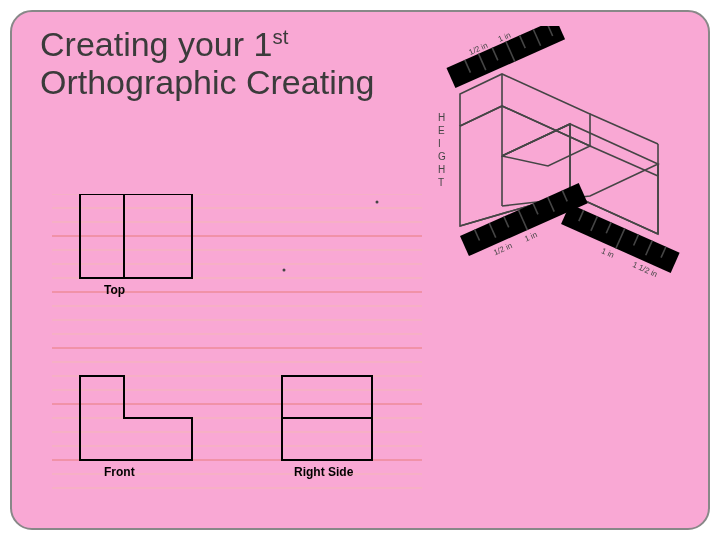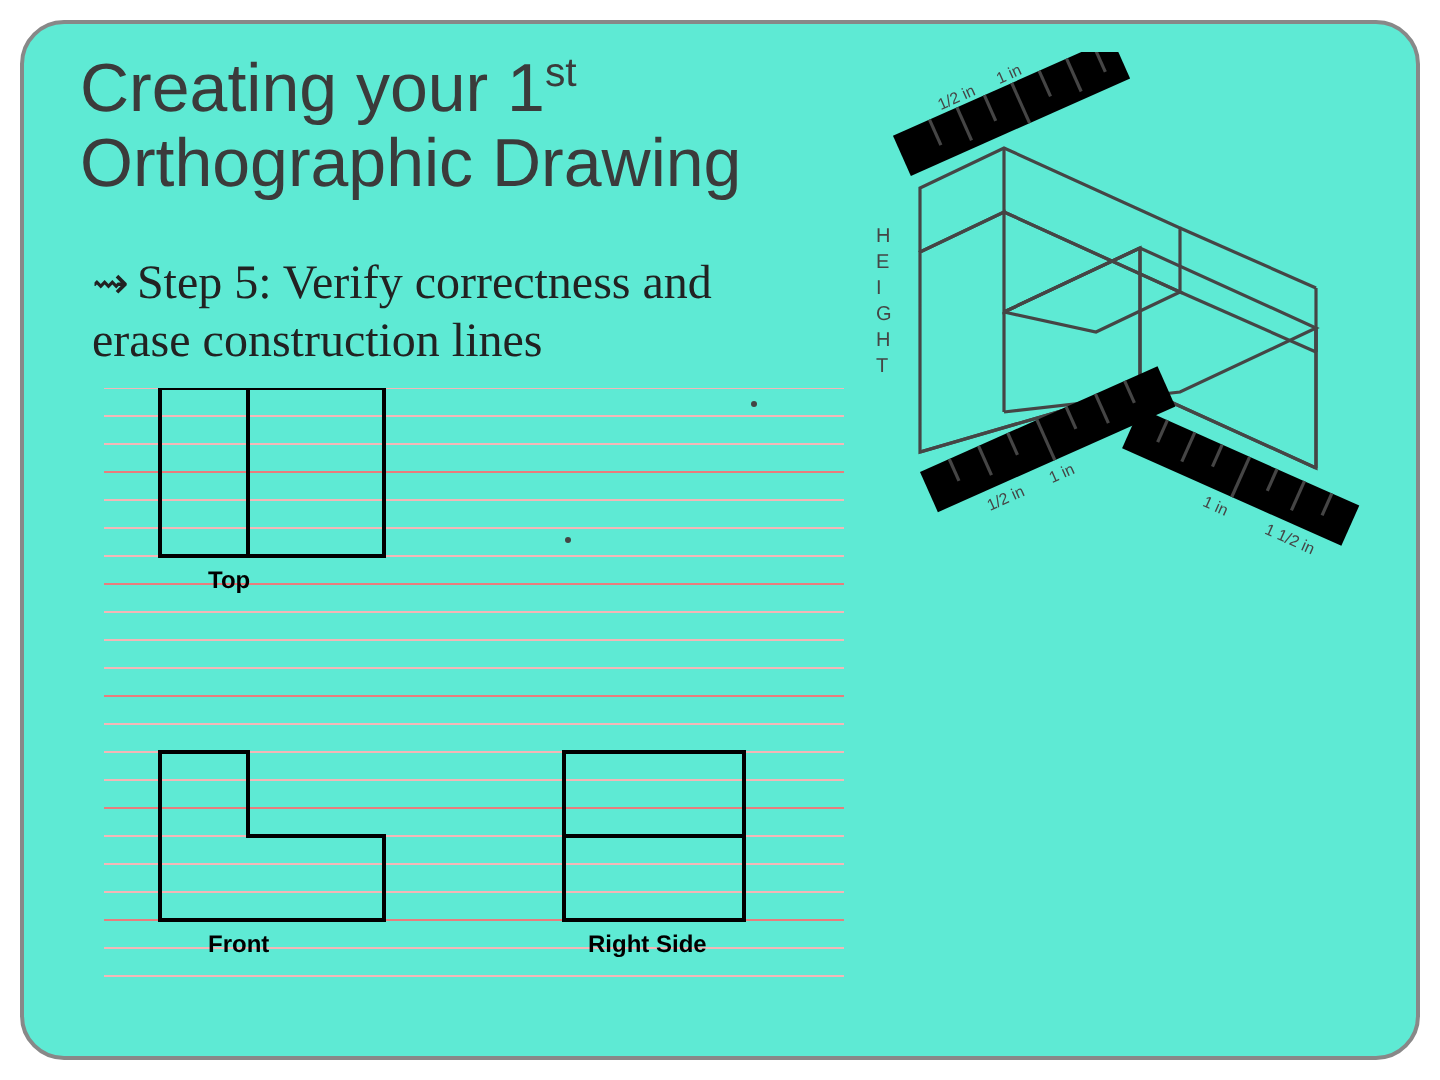--- a/index.html
+++ b/index.html
@@ -12,21 +12,21 @@
     color: #222;
   }
   .slide {
     position: relative;
     box-sizing: border-box;
     width: 700px;
     height: 520px;
     margin: 10px;
     border: 2px solid #888;
     border-radius: 22px;
-    background: #5eead4;
+    background: #f9a8d4;
     overflow: hidden;
   }
   .title {
     position: absolute;
     top: 14px;
     left: 28px;
     font-size: 34px;
     line-height: 1.1;
     color: #3b3b3b;
     font-weight: 400;
@@ -106,26 +106,23 @@
     fill: #444;
   }
 </style>
 </head>
 <body>
 
 <div class="slide">
 
   <div class="title">
     <span>Creating your 1</span><sup>st</sup><br>
-    <span>Orthographic Drawing</span>
+    <span>Orthographic Creating</span>
   </div>
 
-  <div class="bullet">
-    <span class="arrow">⇝</span><span>Step 5:  Verify correctness and erase construction lines</span>
-  </div>
 
   <div class="iso-wrap">
     <svg class="iso" viewBox="0 0 290 260" width="290" height="260">
       <g>
 
         <polygon points="60,200  60,100  102,80  102,130  170,98  170,168"></polygon>
 
         <line x1="102" y1="130" x2="102" y2="180"></line>
 
         <line x1="102" y1="130" x2="170" y2="98"></line>

